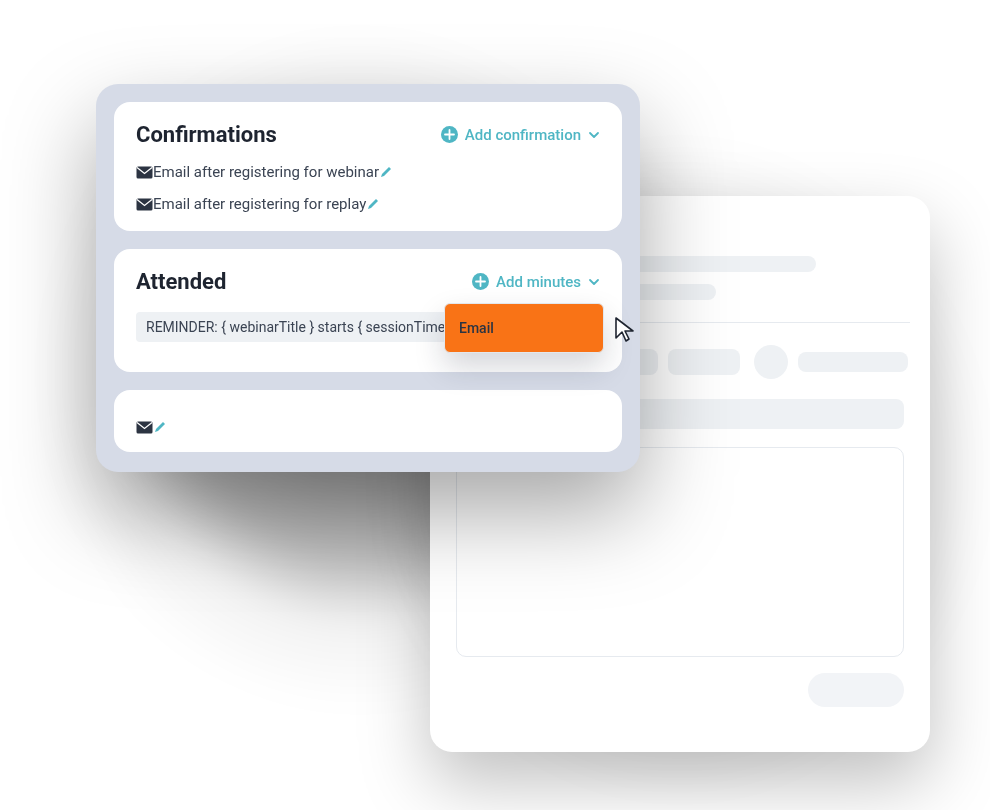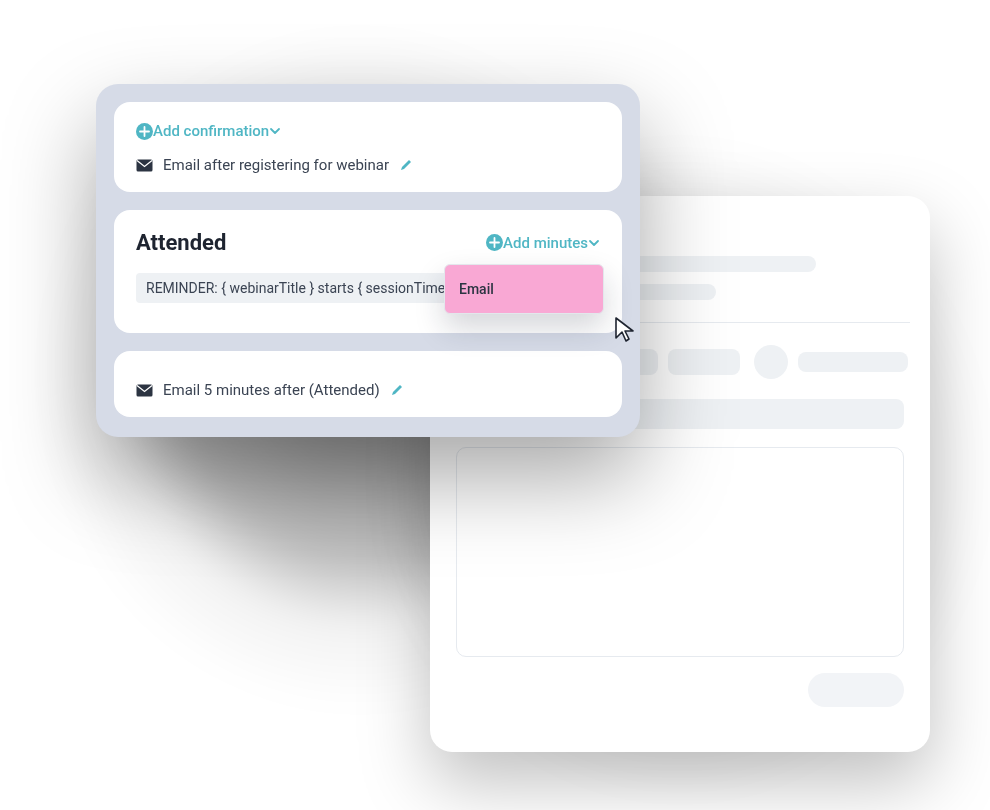--- a/index.html
+++ b/index.html
@@ -72,38 +72,38 @@
   }
   .card-title {
     font-size: 22px;
     font-weight: 700;
     color: #1e2430;
   }
 
   .add-action {
     display: inline-flex;
     align-items: center;
+    gap: 7px;
     color: #4fb6c4;
     font-size: 15px;
     font-weight: 500;
     cursor: pointer;
     position: relative;
   }
   .plus-circle {
     width: 17px; height: 17px; border-radius: 50%;
     background: #4fb6c4;
     display: inline-flex; align-items: center; justify-content: center;
   }
   .plus-circle svg { display:block; }
   .chev { display:inline-flex; }
 
   .row-item {
     display: flex;
     align-items: center;
-    gap: 10px;
     margin: 10px 0 14px 0;
     color: #3b4453;
     font-size: 15px;
   }
   .row-item:last-child { margin-bottom: 0; }
   .mail-icon { color: #2c3442; display:inline-flex; }
   .edit-icon { color: #4fb6c4; display:inline-flex; cursor:pointer; }
 
   .code-chip {
     background: #eef1f4;
@@ -114,21 +114,21 @@
     margin: 2px 0 12px 0;
     display: inline-block;
   }
 
   
   .dropdown {
     position: absolute;
     top: 30px;
     right: -4px;
     width: 160px;
-    background: #f9a8d4;
+    background: #f97316;
     border: 1px solid #e3e7ec;
     border-radius: 6px;
     box-shadow: 0 14px 30px rgba(20,30,50,0.18);
     padding: 6px 0;
     z-index: 20;
   }
   .dropdown-item {
     padding: 10px 14px;
     font-size: 14px;
     color: #2c3442;
@@ -168,20 +168,21 @@
     <div class="sk-box"></div>
     <div class="sk-footer">
       <div class="sk-btn"></div>
     </div>
   </div>
 
   <div class="panel-front">
 
     <div class="card">
       <div class="card-header">
+        <div class="card-title">Confirmations</div>
         <div class="add-action">
           <span class="plus-circle">
             <svg width="11" height="11" viewBox="0 0 11 11">
                 <path d="M5.5 1v9M1 5.5h9" stroke="#fff" stroke-width="1.8" stroke-linecap="round"></path>
               </svg>
           </span>
           <span>Add confirmation</span>
           <span class="chev">
             <svg width="12" height="12" viewBox="0 0 12 12">
                 <path d="M2 4l4 4 4-4" fill="none" stroke="#4fb6c4" stroke-width="1.8" stroke-linecap="round" stroke-linejoin="round"></path>
@@ -190,20 +191,34 @@
         </div>
       </div>
       <div class="row-item">
         <span class="mail-icon">
           <svg width="17" height="13" viewBox="0 0 17 13">
               <rect x="0.5" y="0.5" width="16" height="12" rx="1.5" fill="#2c3442"></rect>
               <path d="M1 1.5l7.5 6 7.5-6" stroke="#fff" stroke-width="1.3" fill="none"></path>
             </svg>
         </span>
         <span>Email after registering for webinar</span>
+        <span class="edit-icon">
+          <svg width="14" height="14" viewBox="0 0 14 14">
+              <path d="M2 12l1-3 7-7 2 2-7 7-3 1z" fill="#4fb6c4"></path>
+            </svg>
+        </span>
+      </div>
+      <div class="row-item">
+        <span class="mail-icon">
+          <svg width="17" height="13" viewBox="0 0 17 13">
+              <rect x="0.5" y="0.5" width="16" height="12" rx="1.5" fill="#2c3442"></rect>
+              <path d="M1 1.5l7.5 6 7.5-6" stroke="#fff" stroke-width="1.3" fill="none"></path>
+            </svg>
+        </span>
+        <span>Email after registering for replay</span>
         <span class="edit-icon">
           <svg width="14" height="14" viewBox="0 0 14 14">
               <path d="M2 12l1-3 7-7 2 2-7 7-3 1z" fill="#4fb6c4"></path>
             </svg>
         </span>
       </div>
     </div>
 
     <div class="card">
       <div class="card-header">
@@ -233,21 +248,20 @@
     </div>
 
     <div class="card">
       <div class="row-item">
         <span class="mail-icon">
           <svg width="17" height="13" viewBox="0 0 17 13">
               <rect x="0.5" y="0.5" width="16" height="12" rx="1.5" fill="#2c3442"></rect>
               <path d="M1 1.5l7.5 6 7.5-6" stroke="#fff" stroke-width="1.3" fill="none"></path>
             </svg>
         </span>
-        <span>Email 5 minutes after (Attended)</span>
         <span class="edit-icon">
           <svg width="14" height="14" viewBox="0 0 14 14">
               <path d="M2 12l1-3 7-7 2 2-7 7-3 1z" fill="#4fb6c4"></path>
             </svg>
         </span>
       </div>
     </div>
   </div>
 
   <svg class="cursor" style="left:614px; top:316px;" width="24" height="28" viewBox="0 0 24 28">

